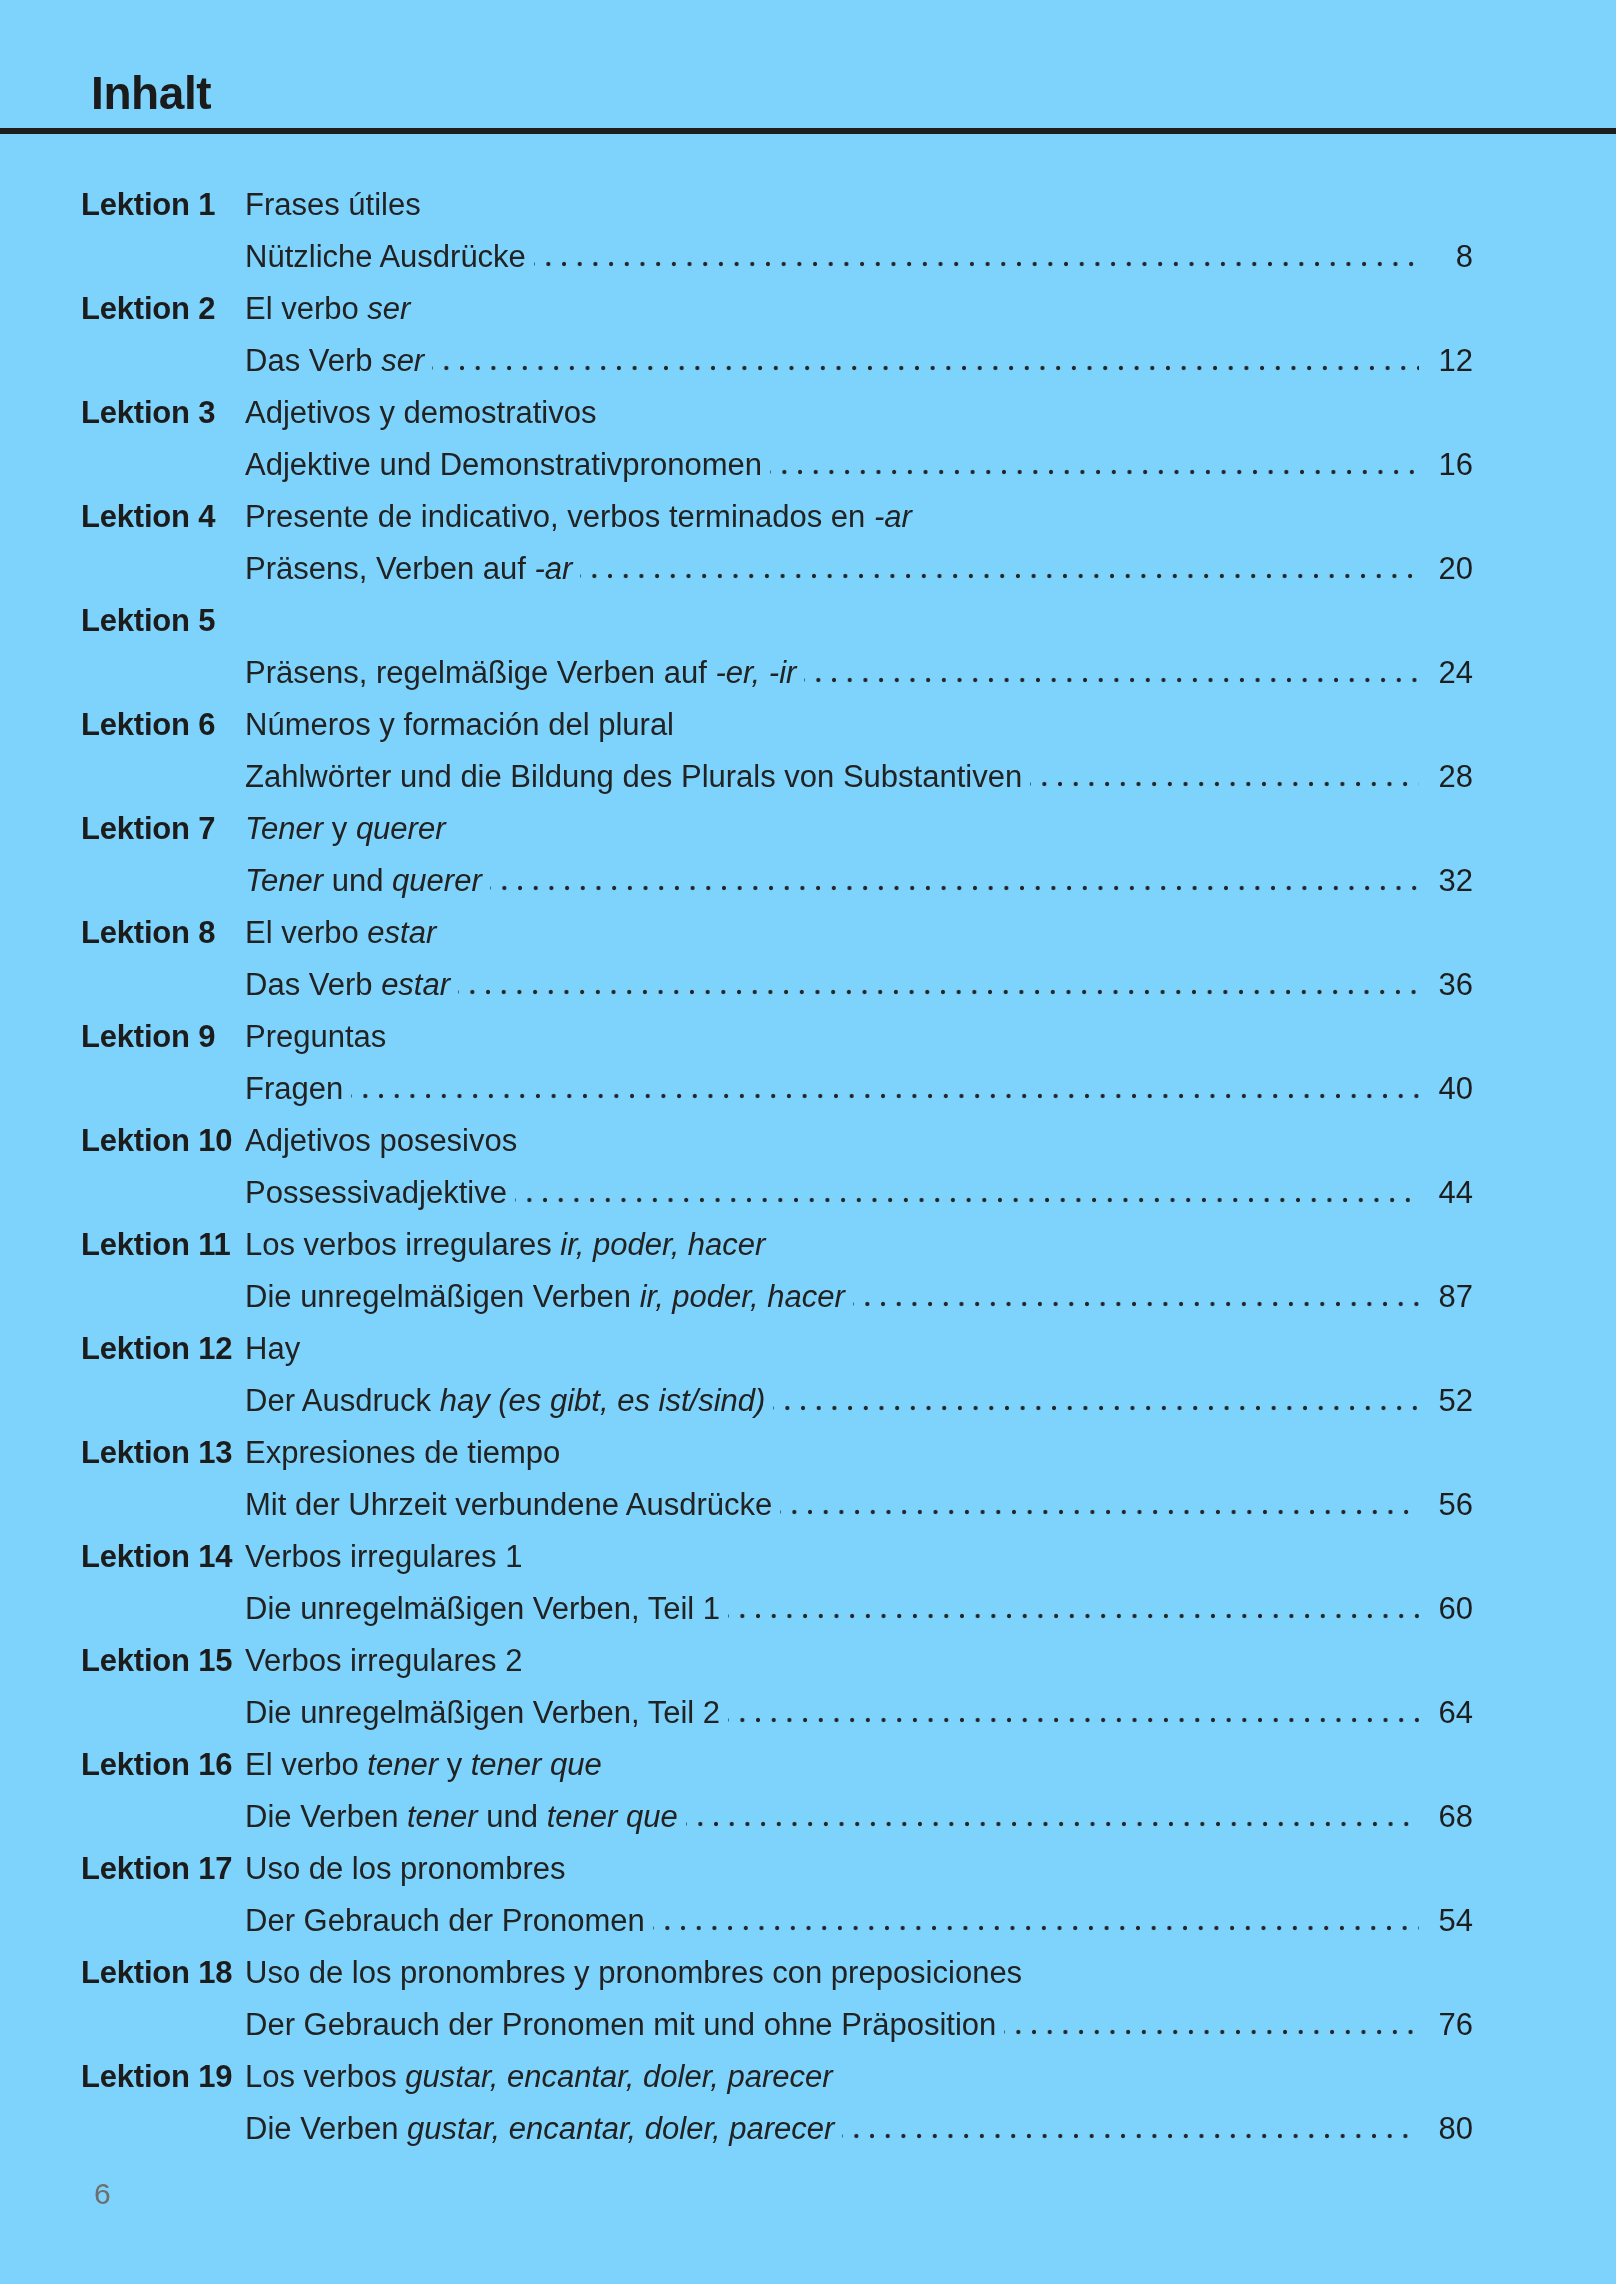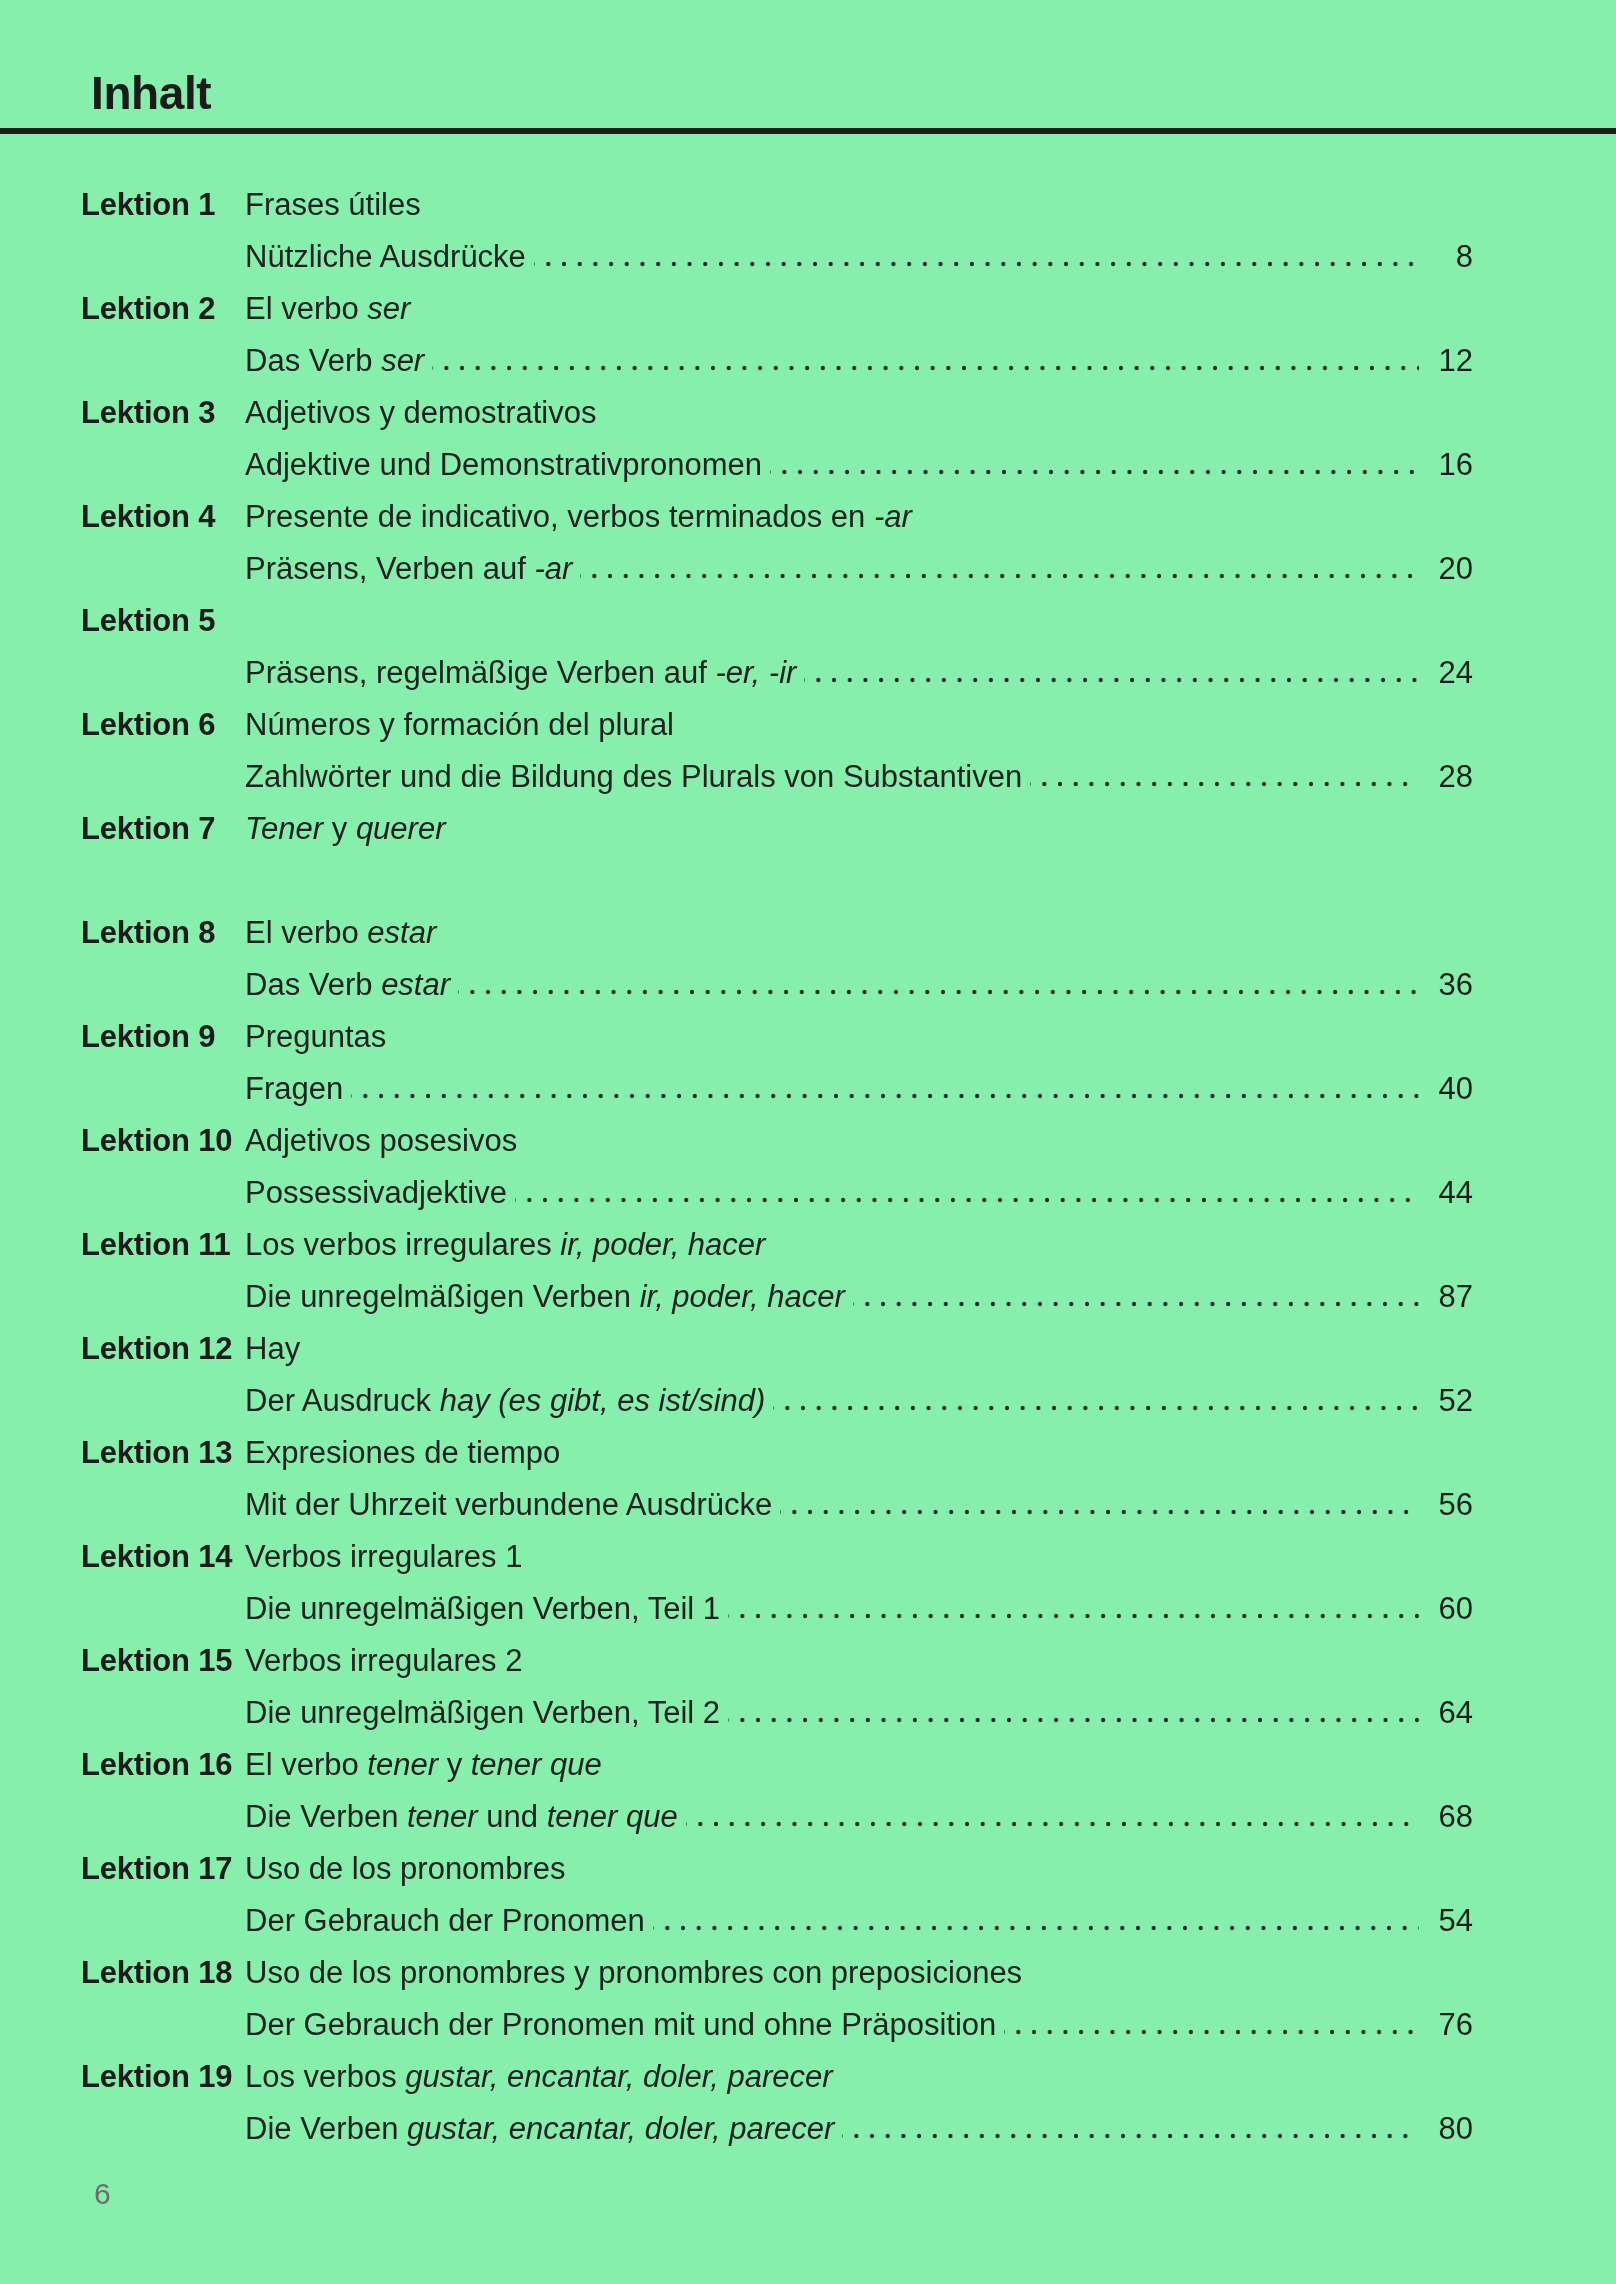--- a/index.html
+++ b/index.html
@@ -1,17 +1,17 @@
 <!DOCTYPE html>
 <html style="font-size:13px"><head>
 <meta charset="utf-8">
 <style>
   html,body { margin:0; padding:0; background:#ffffff; }
   .page {
-    position:relative; width:1617px; height:2284px; background:#86efac;
+    position:relative; width:1617px; height:2284px; background:#7dd3fc;
     font-family:"Liberation Sans", sans-serif; color:#222222; overflow:hidden;
   }
   .page-title {
     position:absolute; left:91px; top:68px; margin:0;
     font-size:46px; line-height:1.1; font-weight:700; color:#1b1b1b; letter-spacing:-0.4px;
   }
   .header-rule {
     position:absolute; left:0; top:128px; width:100%; height:5.6px; background:#1d1d1e;
   }
   .toc {
@@ -125,20 +125,25 @@
         </span>
       </div>
       <div class="toc-row">
         <span class="lesson-label">Lektion 7</span>
         <span class="title-line">
           <span class="title-text"><span class="it">Tener</span><span> y </span><span class="it">querer</span></span>
         </span>
       </div>
       <div class="toc-row">
         <span class="lesson-label"></span>
+        <span class="title-line">
+          <span class="title-text"><span class="it">Tener</span><span> und </span><span class="it">querer</span></span>
+          <span class="dot-leader"></span>
+          <span class="page-num">32</span>
+        </span>
       </div>
       <div class="toc-row">
         <span class="lesson-label">Lektion 8</span>
         <span class="title-line">
           <span class="title-text"><span>El verbo </span><span class="it">estar</span></span>
         </span>
       </div>
       <div class="toc-row">
         <span class="lesson-label"></span>
         <span class="title-line">

